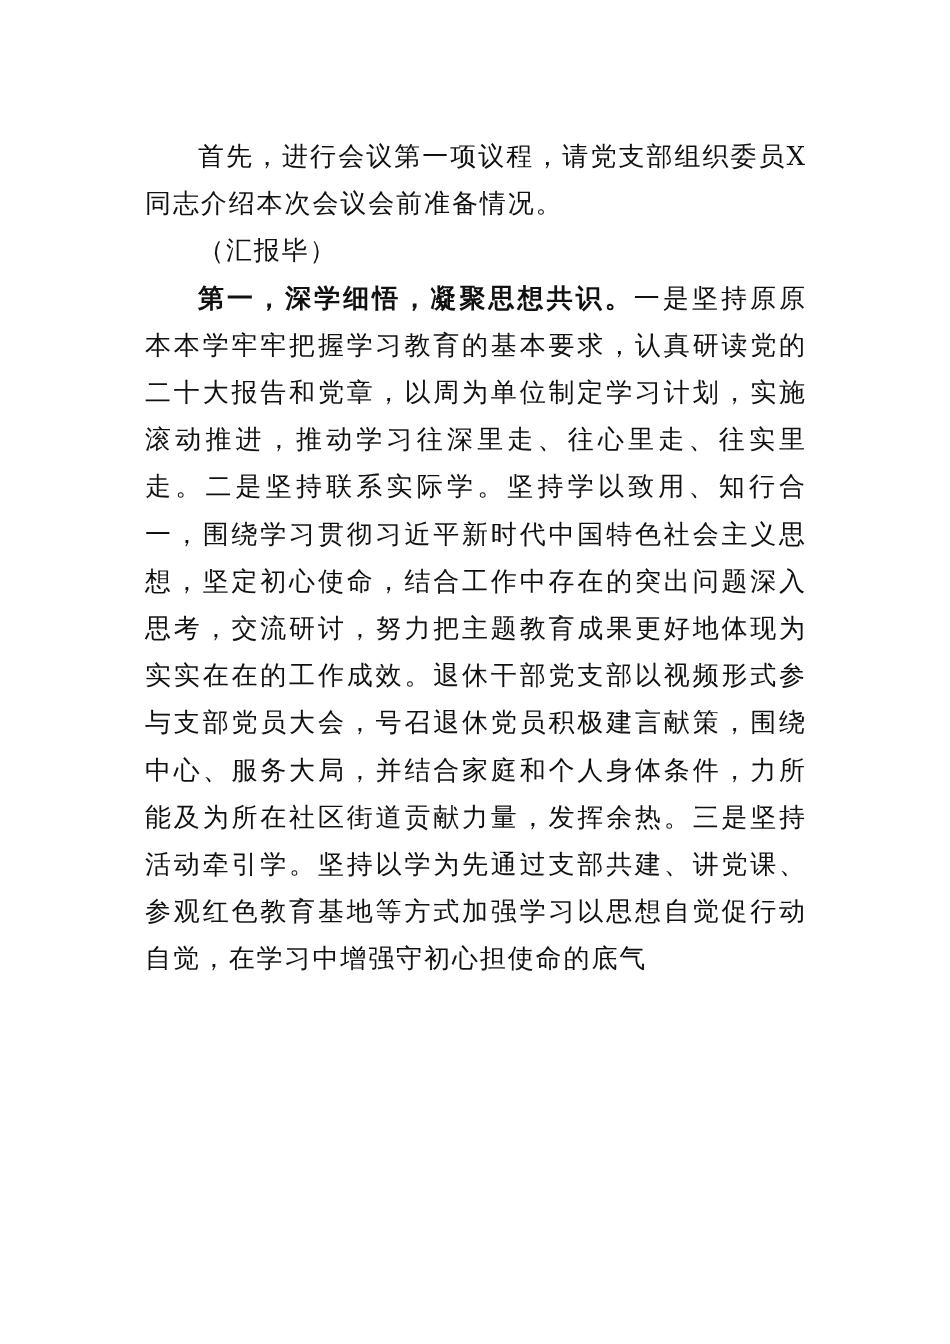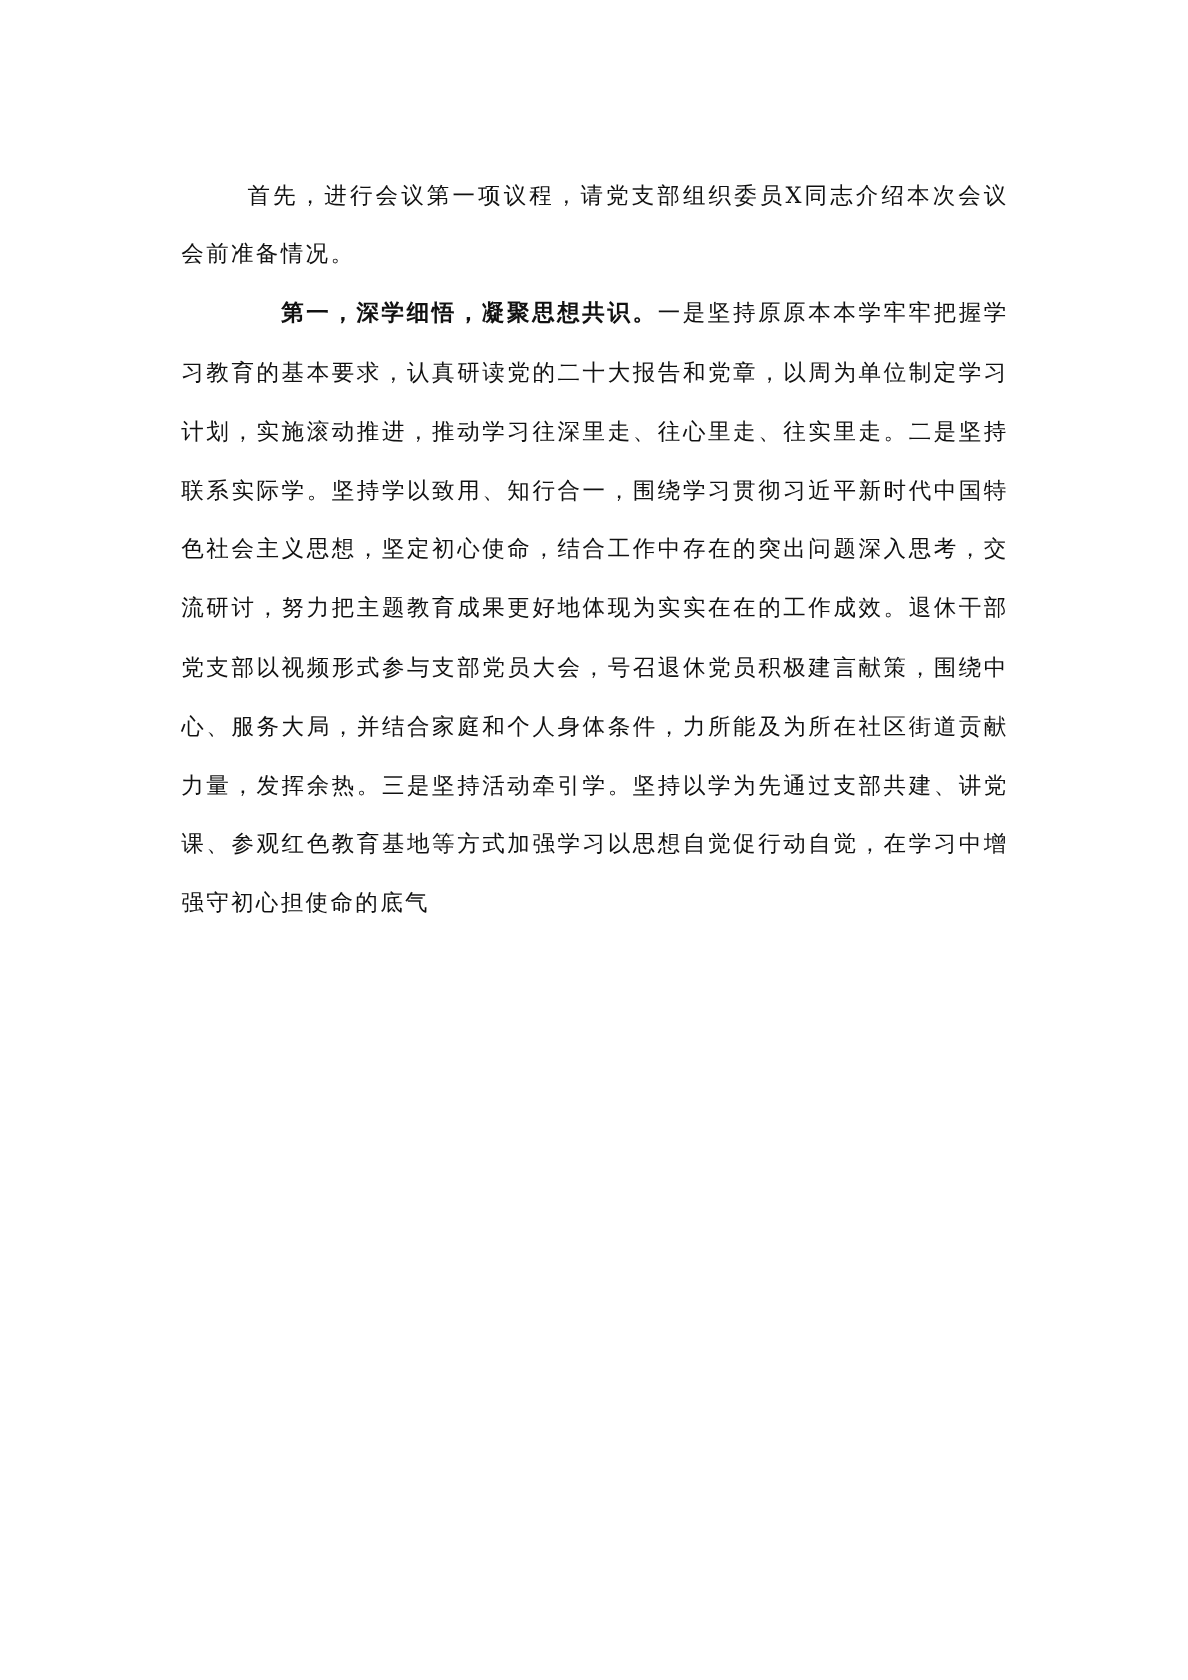--- a/index.html
+++ b/index.html
@@ -13,35 +13,35 @@
       position: relative;
       overflow: hidden;
     }
     .page {
       position: absolute;
       left: 145px;
       top: 133px;
       width: 662px;
       color: #111111;
       font-family: "DejaVu Serif", "Liberation Serif", serif;
-      font-size: 18px;
+      font-size: 26px;
       line-height: 47.2px;
       letter-spacing: 1.9px;
       text-align: justify;
       text-justify: inter-character;
     }
     .para {
       margin: 0;
       text-indent: 53px;
     }
     .para .bold {
       font-weight: bold;
       font-family: "DejaVu Sans", "Liberation Sans", sans-serif;
-      margin-left: 27px;
     }
   </style>
 </head>
 <body>
 
 <div class="page">
   <p class="para">首先，进行会议第一项议程，请党支部组织委员X同志介绍本次会议会前准备情况。</p>
+  <p class="para">（汇报毕）</p>
   <p class="para"><span class="bold">第一，深学细悟，凝聚思想共识。</span><span>一是坚持原原本本学牢牢把握学习教育的基本要求，认真研读党的二十大报告和党章，以周为单位制定学习计划，实施滚动推进，推动学习往深里走、往心里走、往实里走。二是坚持联系实际学。坚持学以致用、知行合一，围绕学习贯彻习近平新时代中国特色社会主义思想，坚定初心使命，结合工作中存在的突出问题深入思考，交流研讨，努力把主题教育成果更好地体现为实实在在的工作成效。退休干部党支部以视频形式参与支部党员大会，号召退休党员积极建言献策，围绕中心、服务大局，并结合家庭和个人身体条件，力所能及为所在社区街道贡献力量，发挥余热。三是坚持活动牵引学。坚持以学为先通过支部共建、讲党课、参观红色教育基地等方式加强学习以思想自觉促行动自觉，在学习中增强守初心担使命的底气</span></p>
 </div>
 
 </body></html>

